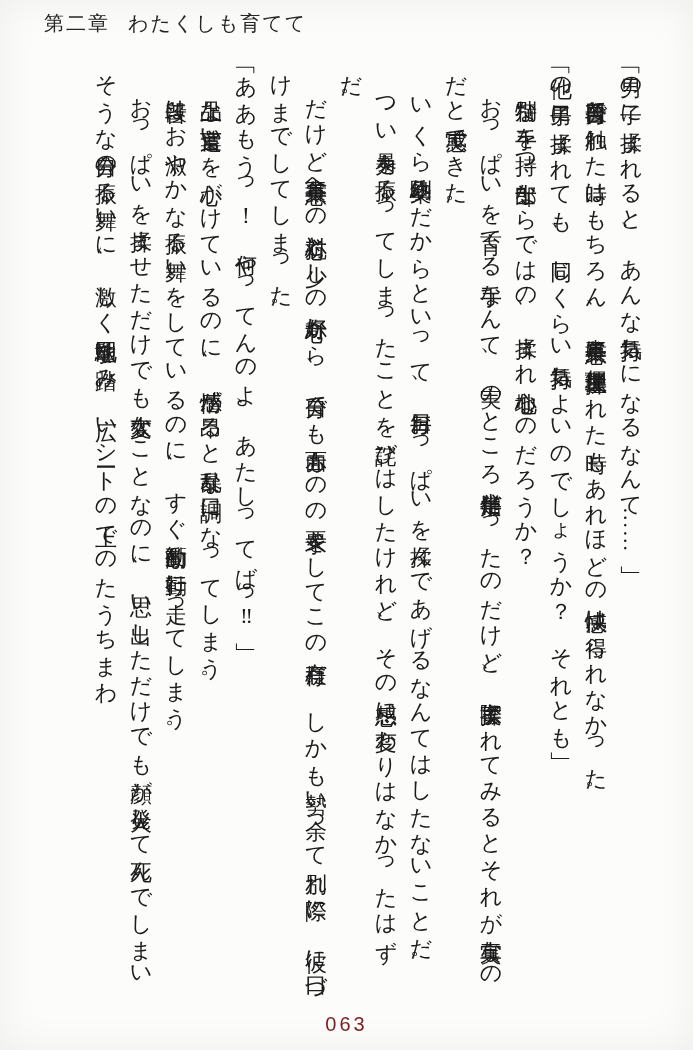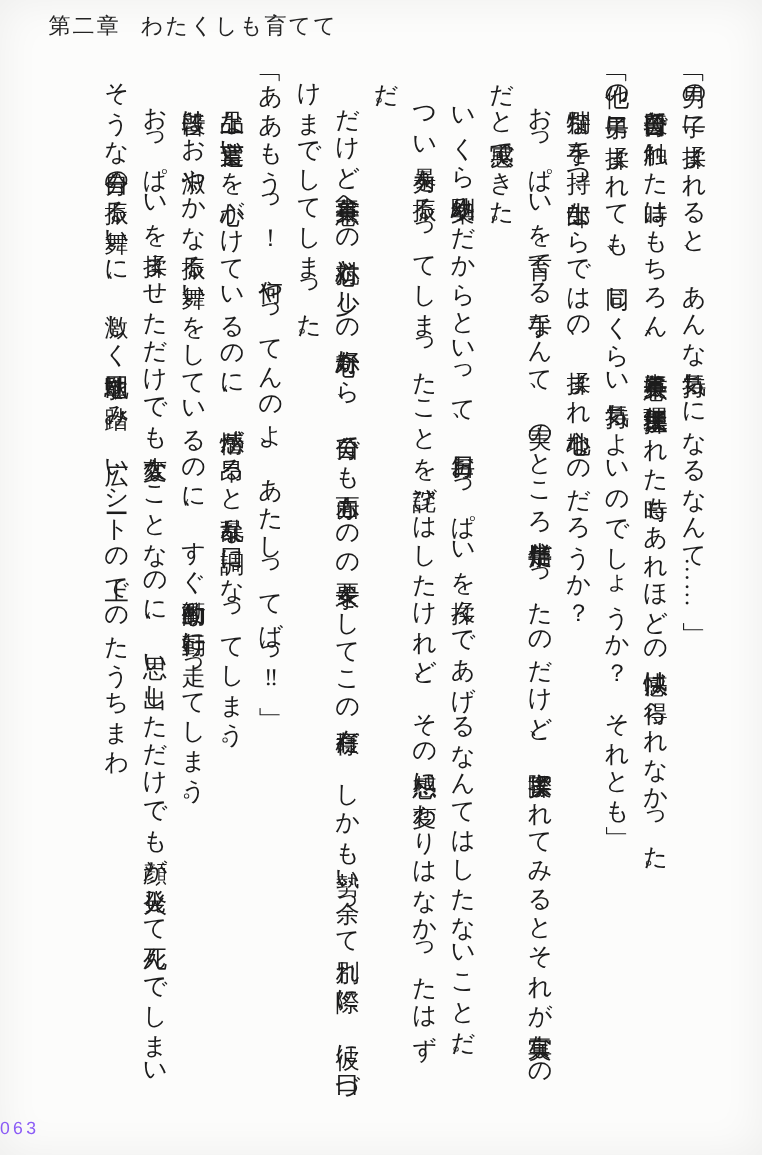--- a/index.html
+++ b/index.html
@@ -52,24 +52,25 @@
   .text-area p {
     margin: 0;
     padding: 0;
   }
   
   .folio {
     position: absolute;
     bottom: 14px;
     left: 0;
     width: 100%;
+    text-align: center;
     font-family: "Liberation Sans", "DejaVu Sans", sans-serif;
-    font-size: 16px;
+    font-size: 20px;
     letter-spacing: 3px;
-    color: #8b5cf6;
+    color: #7f1d1d;
   }
 </style>
 </head>
 <body>
 
 <div class="page">
 
   <header class="running-head">
     <span class="chapter-label">第二章</span><span class="chapter-title">わたくしも育てて</span>
   </header>

